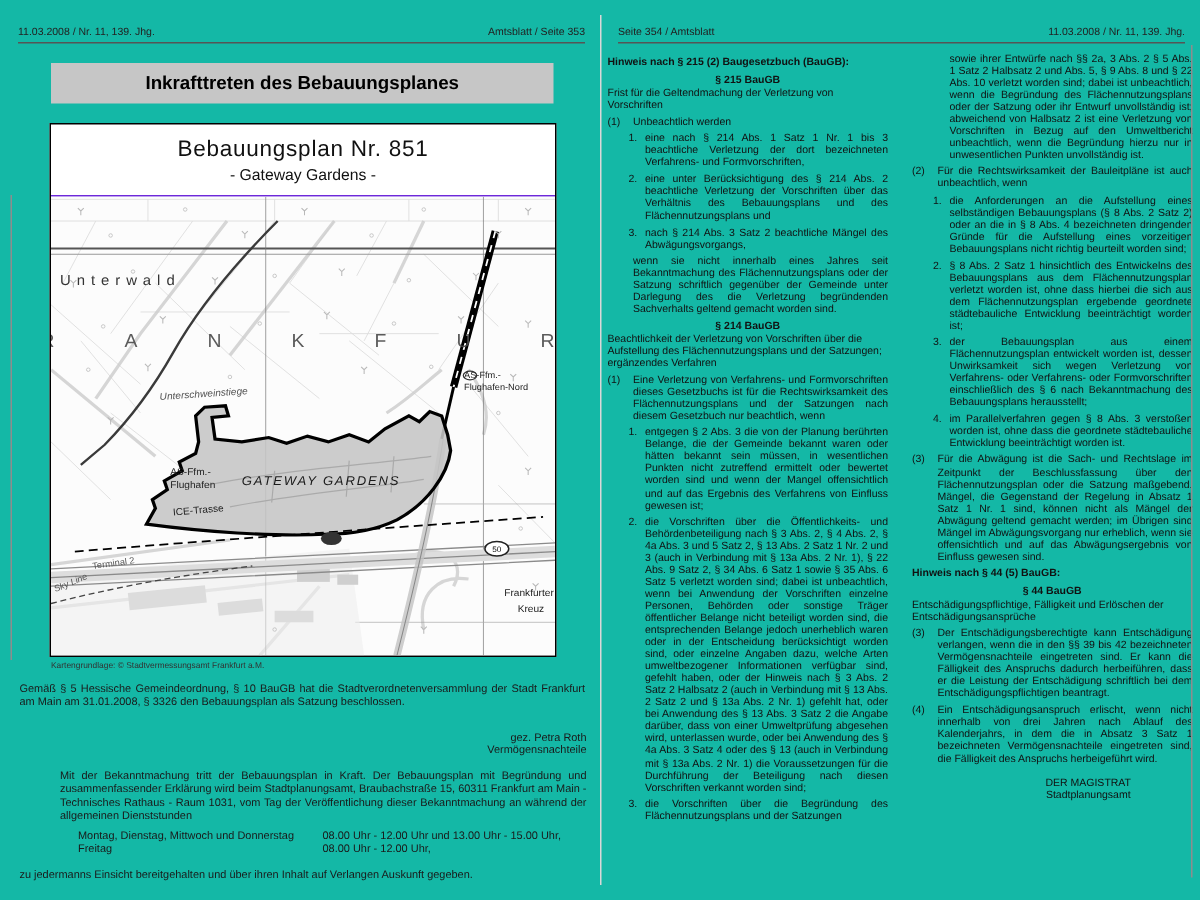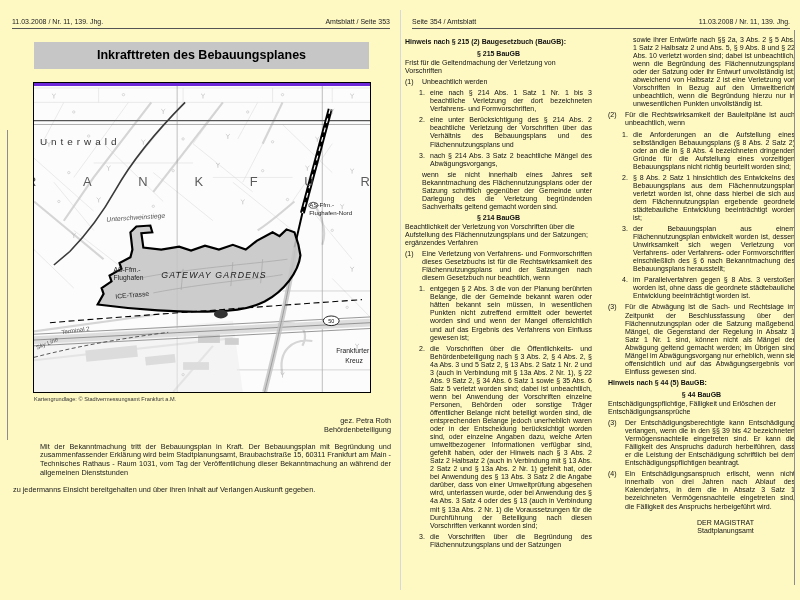--- a/index.html
+++ b/index.html
@@ -1,25 +1,25 @@
 <!DOCTYPE html>
 <html><head>
 <meta charset="utf-8">
 <style>
   html,body{margin:0;padding:0;background:#fff;}
   body{width:800px;height:600px;position:relative;font-family:"Liberation Sans",sans-serif;color:#1a1a1a;overflow:hidden;}
-  .page{position:absolute;top:0;width:400px;height:600px;background:#fef9c3;}
+  .page{position:absolute;top:0;width:400px;height:600px;background:#14b8a6;}
   #pageL{left:0;} #pageR{left:400px;}
   .hdr{display:flex;justify-content:space-between;margin:18px 10px 0 12px;font-size:7px;color:#222;}
   .rule{border-top:1px solid #555;margin:3px 10px 0 12px;}
   .banner{margin:13px 31px 0 34px;background:#c6c6c6;text-align:center;font-weight:bold;font-size:12.5px;padding:6px 0 7px;color:#000;}
   .figure{margin:13px 29px 0 33px;border:1.5px solid #000;background:#fff;}
   .fig-title{text-align:center;font-size:15px;padding-top:8px;letter-spacing:.5px;color:#111;}
   .fig-sub{text-align:center;font-size:10.5px;padding:3px 0 7px;color:#111;}
-  .fig-map{border-top:3px solid #6d28d9;height:306px;overflow:hidden;text-align:center;}
+  .fig-map{border-top:1px solid #6d28d9;height:306px;overflow:hidden;text-align:center;}
   .fig-map svg{display:block;width:100%;height:100%;}
   .caption{margin:3px 0 0 34px;font-size:5.6px;color:#333;}
   .lp{margin:8px 10px 0 13px;font-size:7.3px;line-height:8.8px;text-align:justify;}
   .lp.indent{margin-left:40px;margin-right:9px;}
   .sig{margin:15px 9px 0 0;text-align:right;font-size:7.3px;line-height:8.8px;}
   .hours{margin:5px 0 0 52px;font-size:7.3px;line-height:8.8px;}
   .hrow{display:flex;}
   .hrow .days{width:163px;flex:none;}
   .col{position:absolute;top:36px;width:187px;font-size:7px;line-height:8.05px;text-align:justify;color:#111;}
   #col1{left:5px;} #col2{left:208px;}
@@ -47,20 +47,22 @@
 <div class="page" id="pageL">
   <div class="hdr">
     <span>11.03.2008 / Nr. 11, 139. Jhg.</span>
     <span>Amtsblatt / Seite 353</span>
   </div>
   <div class="rule"></div>
 
   <div class="banner">Inkrafttreten des Bebauungsplanes</div>
 
   <div class="figure">
+    <div class="fig-title">Bebauungsplan Nr. 851</div>
+    <div class="fig-sub">- Gateway Gardens -</div>
     <div class="fig-map">
       <svg viewBox="0 0 338 318" preserveAspectRatio="none">
         <defs>
           <g id="tr">
               <path d="M0,0 V3 M-2,-2 L0,0 L2,-2" fill="none" stroke="#b8b8b8" stroke-width="0.7"></path>
             </g>
           <g id="cr">
               <circle r="1.2" fill="none" stroke="#c2c2c2" stroke-width="0.6"></circle>
             </g>
         </defs>
@@ -189,25 +191,36 @@
           <text x="28" y="258" font-size="6.2" fill="#555" transform="rotate(-8 28 258)">Terminal 2</text>
           <text x="3" y="274" font-size="6.2" font-style="italic" fill="#555" transform="rotate(-23 3 274)">Sky Line</text>
           <text x="304" y="277" font-size="6.8" fill="#222">Frankfurter</text>
           <text x="313" y="288" font-size="6.8" fill="#222">Kreuz</text>
         </g>
       </svg>
     </div>
   </div>
   <div class="caption">Kartengrundlage: © Stadtvermessungsamt Frankfurt a.M.</div>
 
+  <p class="lp">Gemäß § 5 Hessische Gemeindeordnung, § 10 BauGB hat die Stadtverordnetenversammlung der Stadt Frankfurt am Main am 31.01.2008, § 3326 den Bebauungsplan als Satzung beschlossen.</p>
   <div class="sig">
     <div>gez. Petra Roth</div>
-    <div>Behördenbeteiligung</div>
+    <div>Vermögensnachteile</div>
   </div>
   <p class="lp indent">Mit der Bekanntmachung tritt der Bebauungsplan in Kraft. Der Bebauungsplan mit Begründung und zusammenfassender Erklärung wird beim Stadtplanungsamt, Braubachstraße 15, 60311 Frankfurt am Main - Technisches Rathaus - Raum 1031, vom Tag der Veröffentlichung dieser Bekanntmachung an während der allgemeinen Dienststunden</p>
+  <div class="hours">
+    <div class="hrow">
+      <span class="days">Montag, Dienstag, Mittwoch und Donnerstag</span>
+      <span class="time">08.00 Uhr - 12.00 Uhr und 13.00 Uhr - 15.00 Uhr,</span>
+    </div>
+    <div class="hrow">
+      <span class="days">Freitag</span>
+      <span class="time">08.00 Uhr - 12.00 Uhr,</span>
+    </div>
+  </div>
   <p class="lp">zu jedermanns Einsicht bereitgehalten und über ihren Inhalt auf Verlangen Auskunft gegeben.</p>
 </div>
 
 <div class="page" id="pageR">
   <div class="hdr">
     <span>Seite 354 / Amtsblatt</span>
     <span>11.03.2008 / Nr. 11, 139. Jhg.</span>
   </div>
   <div class="rule"></div>
 

